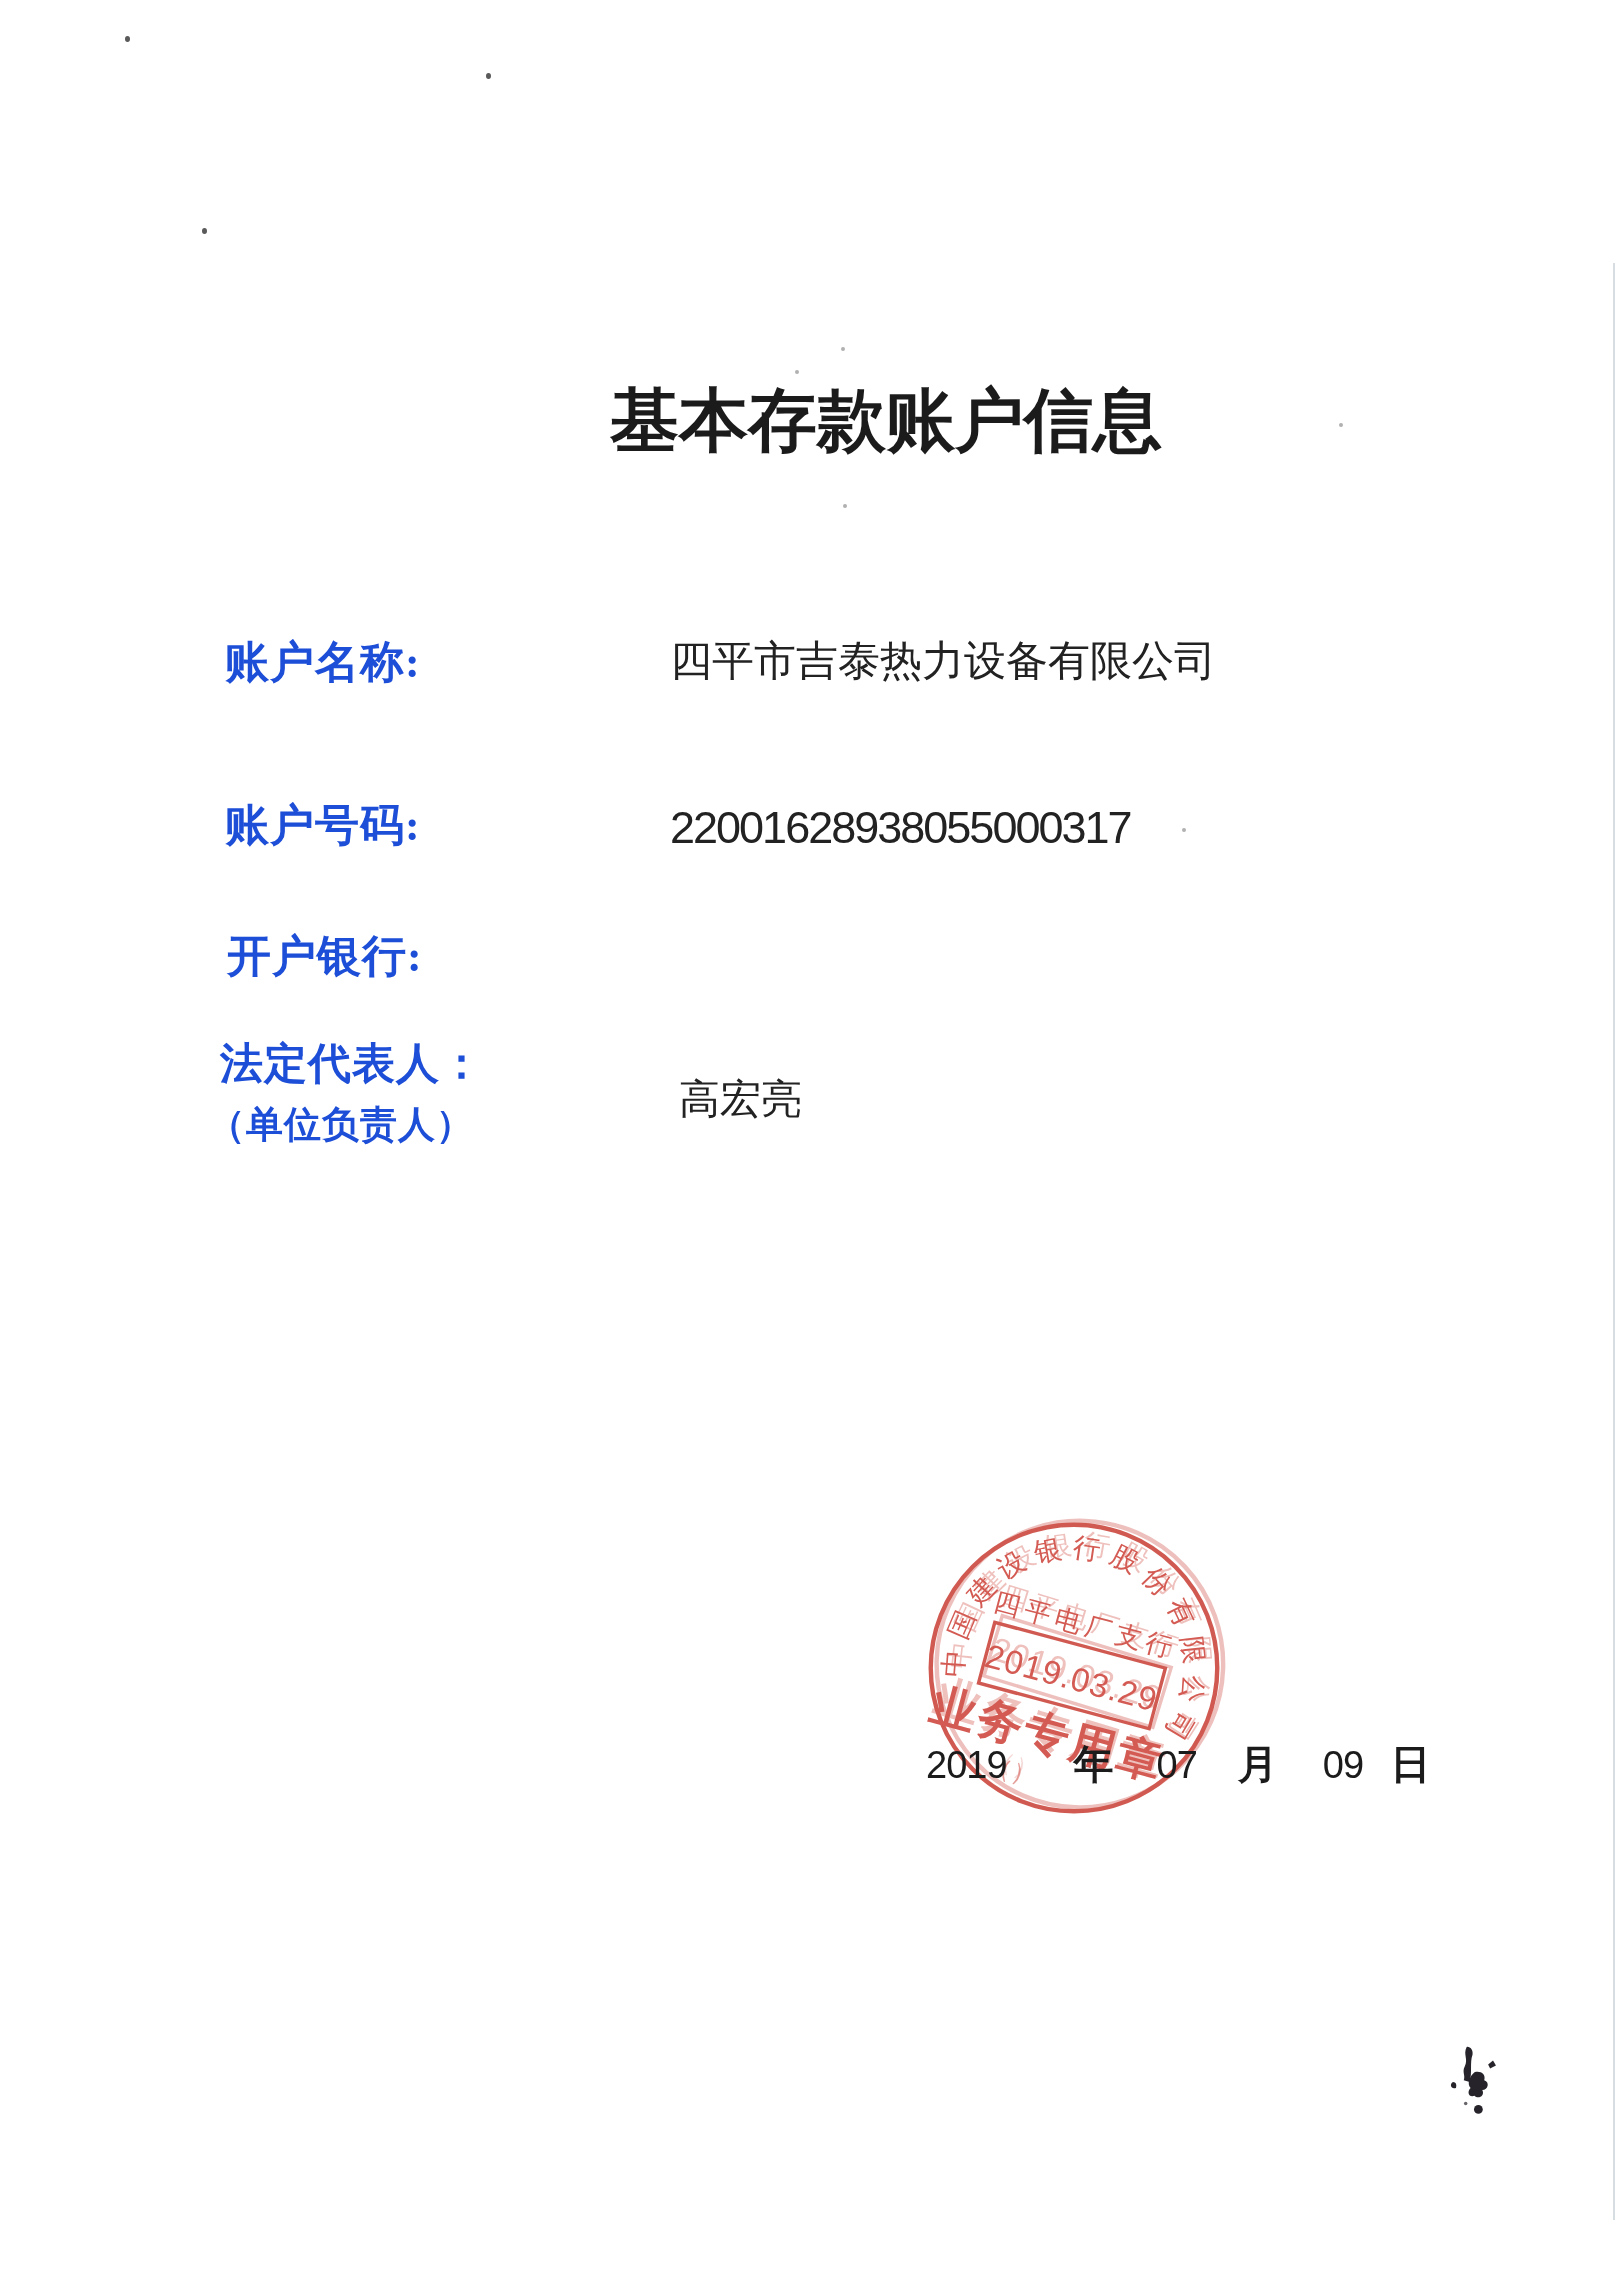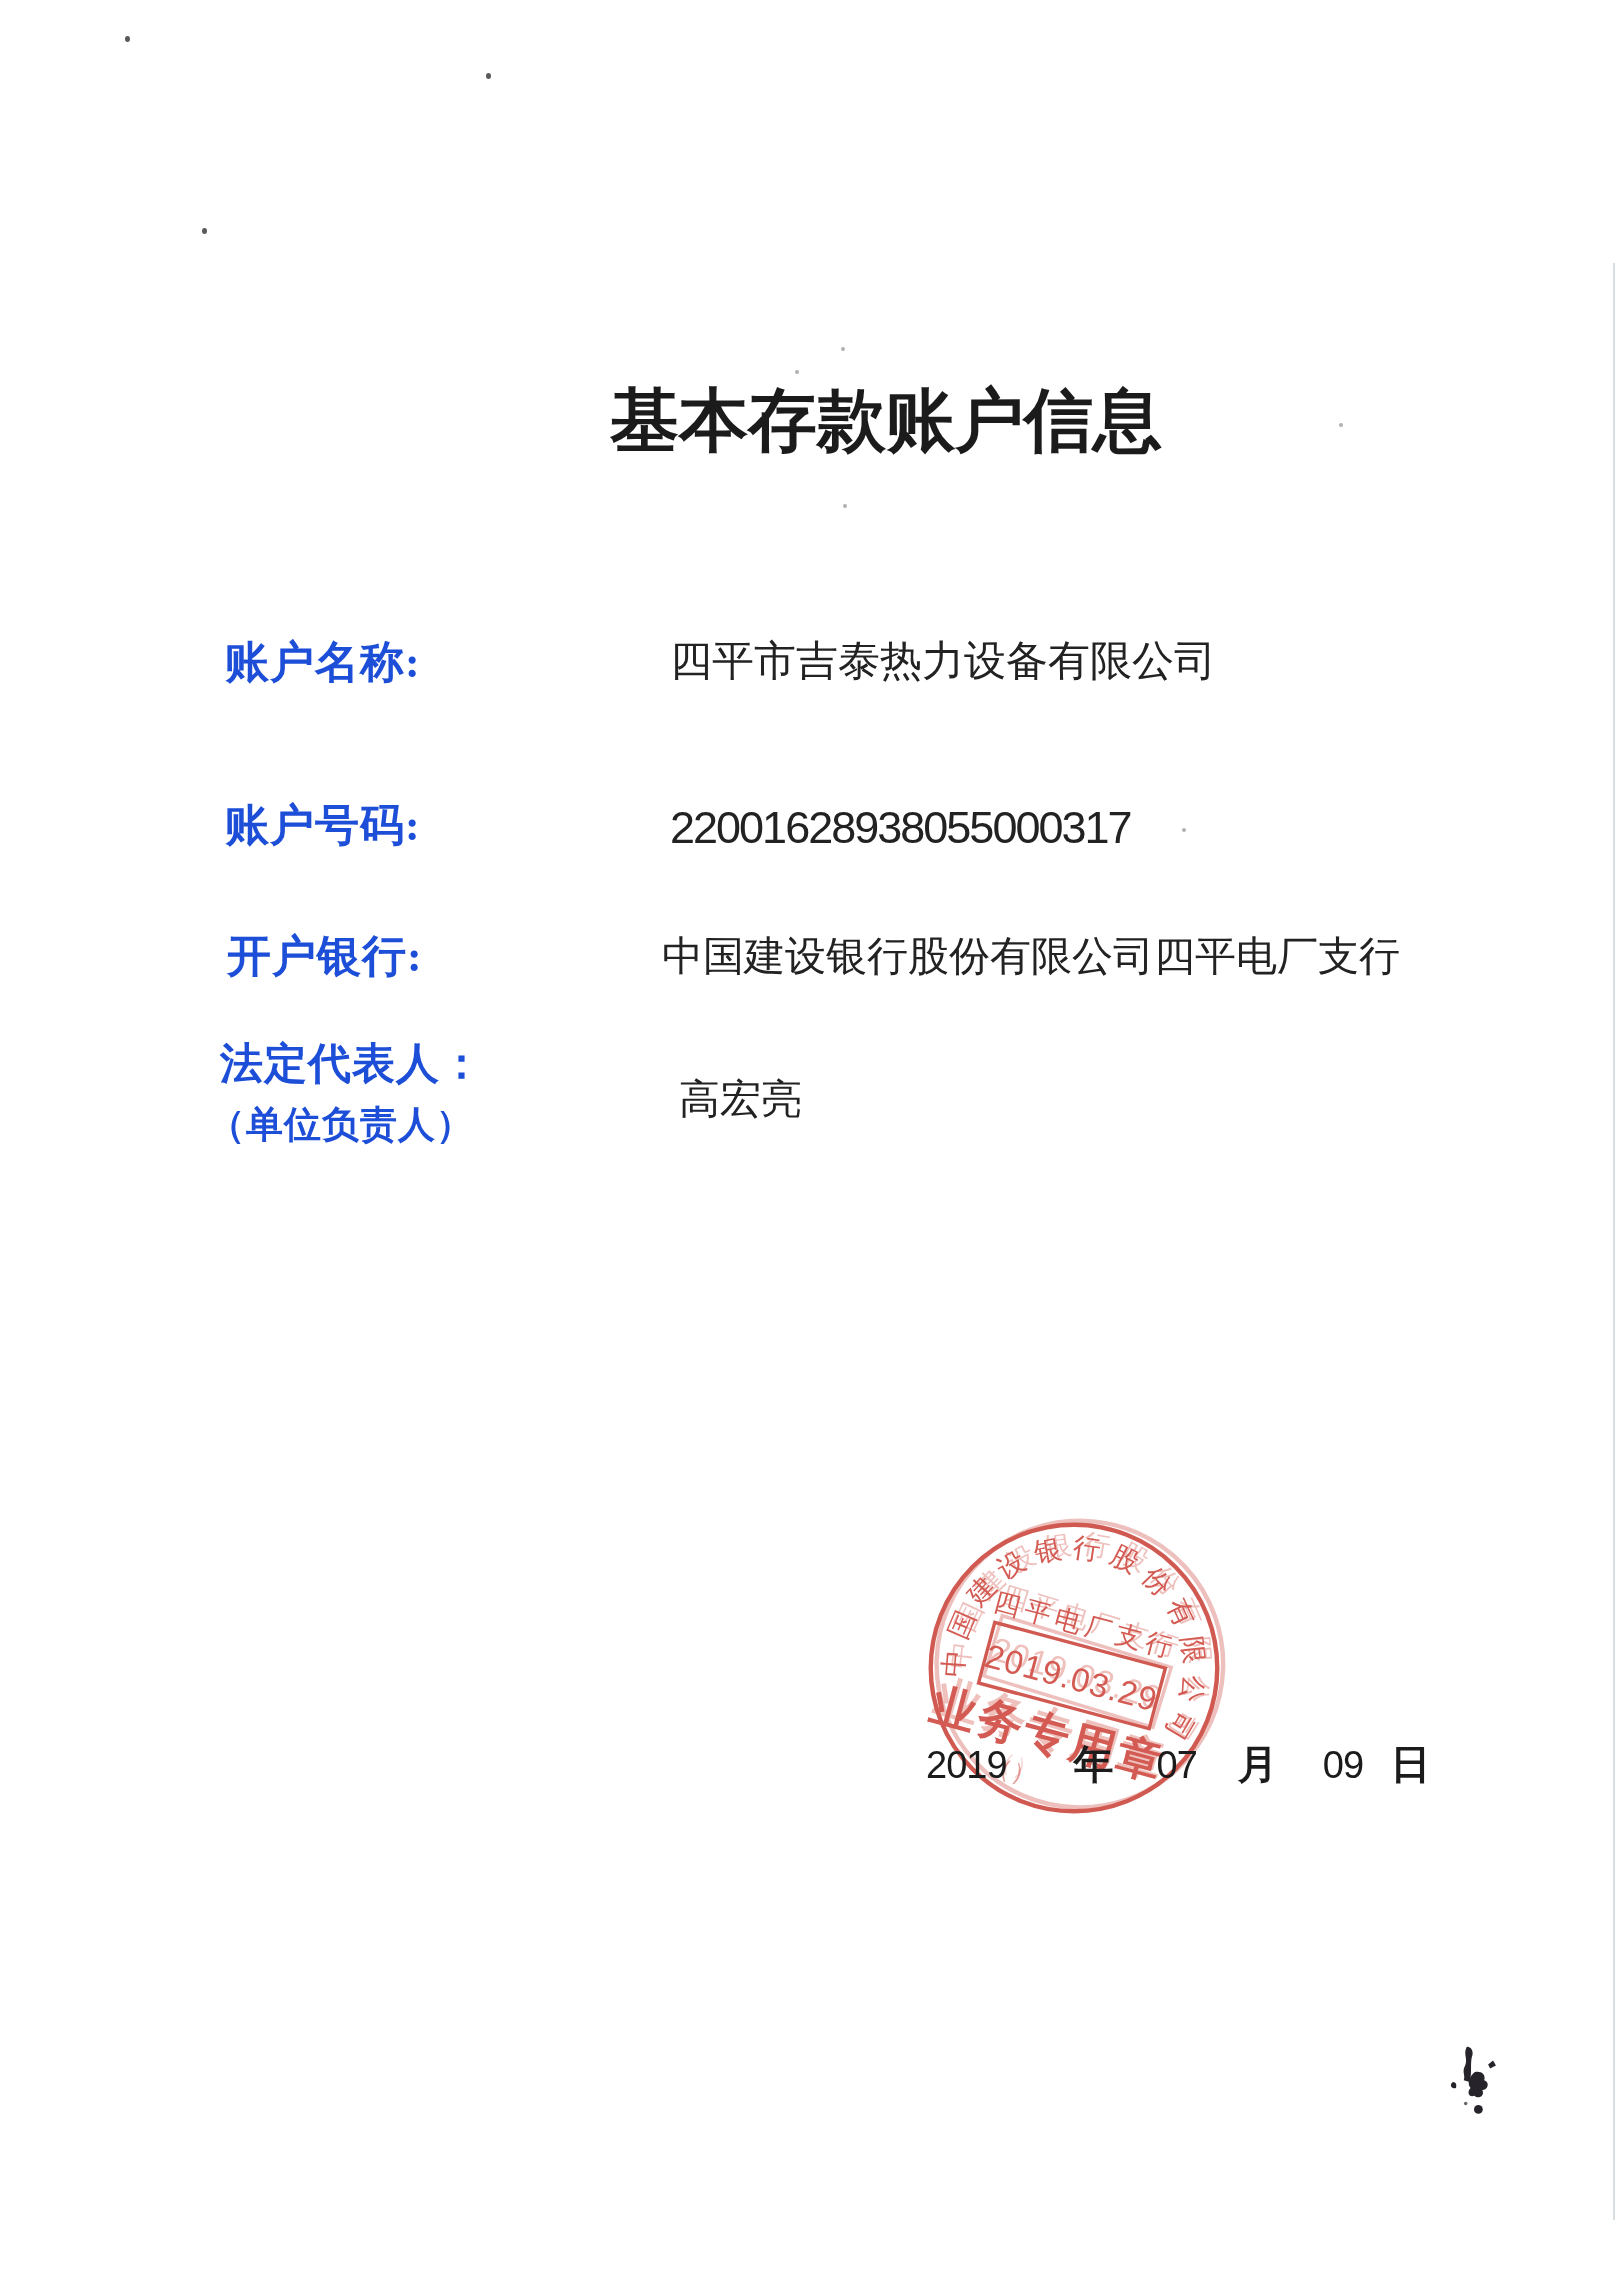--- a/index.html
+++ b/index.html
@@ -68,21 +68,20 @@
 
   <div id="doc-title" class="abs">基本存款账户信息</div>
 
   <div class="abs lbl" style="left:225px;top:633px;">账户名称:</div>
   <div class="abs val-cjk" style="left:670px;top:633px;">四平市吉泰热力设备有限公司</div>
 
   <div class="abs lbl" style="left:225px;top:796px;">账户号码:</div>
   <div class="abs val-num" style="left:670px;top:802px;">22001628938055000317</div>
 
   <div class="abs lbl" style="left:227px;top:927px;">开户银行:</div>
-  <div class="abs val-cjk" style="left:662px;top:929px;font-size:41px;">中国建设银行股份有限公司四平电厂支行</div>
 
   <div class="abs lbl" style="left:220px;top:1035px;font-size:43px;">法定代表人：</div>
   <div class="abs lbl" style="left:208px;top:1100px;font-size:37px;">（单位负责人）</div>
   <div class="abs val-cjk" style="left:679px;top:1072px;font-size:41px;">高宏亮</div>
 
 
   <svg id="seal" class="abs" viewBox="0 0 320 320">
     <defs>
       <path id="ring-path" d="M 53.8 198.6 A 113 113 0 1 1 266.2 198.6" fill="none"></path>
     </defs>

